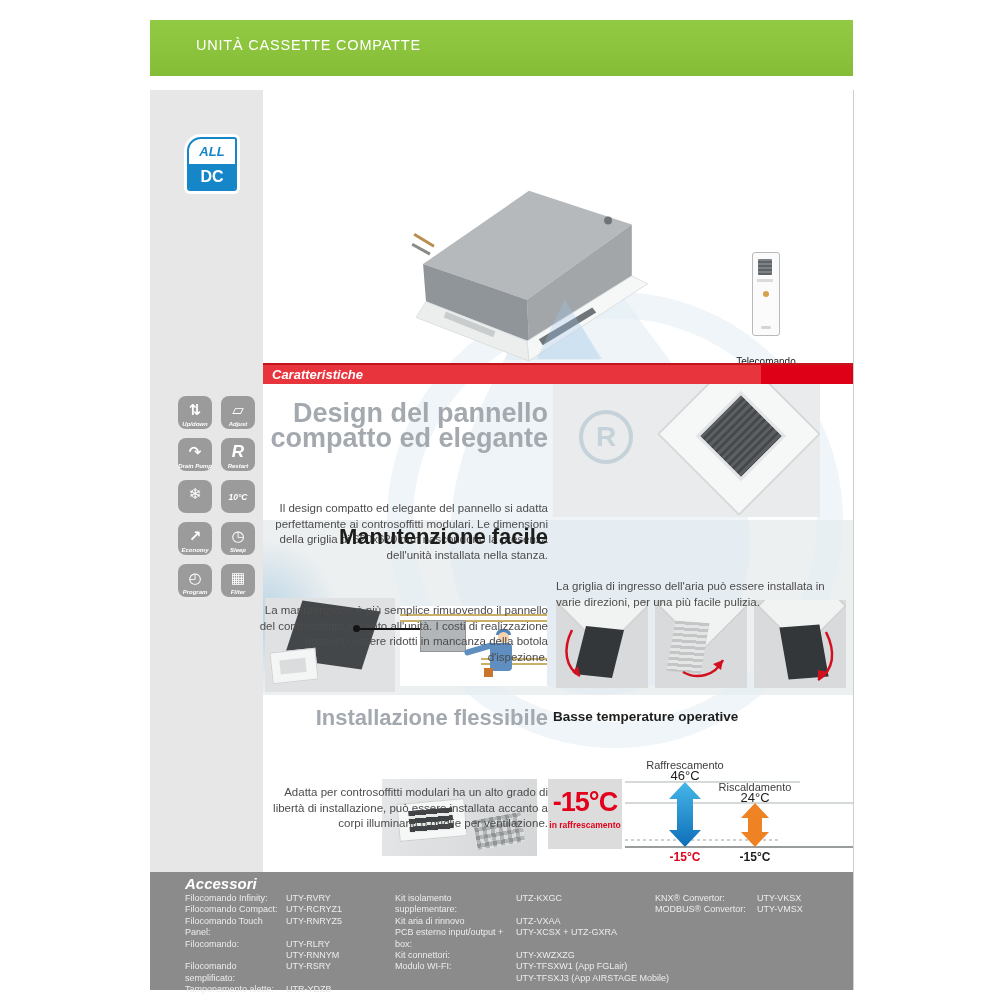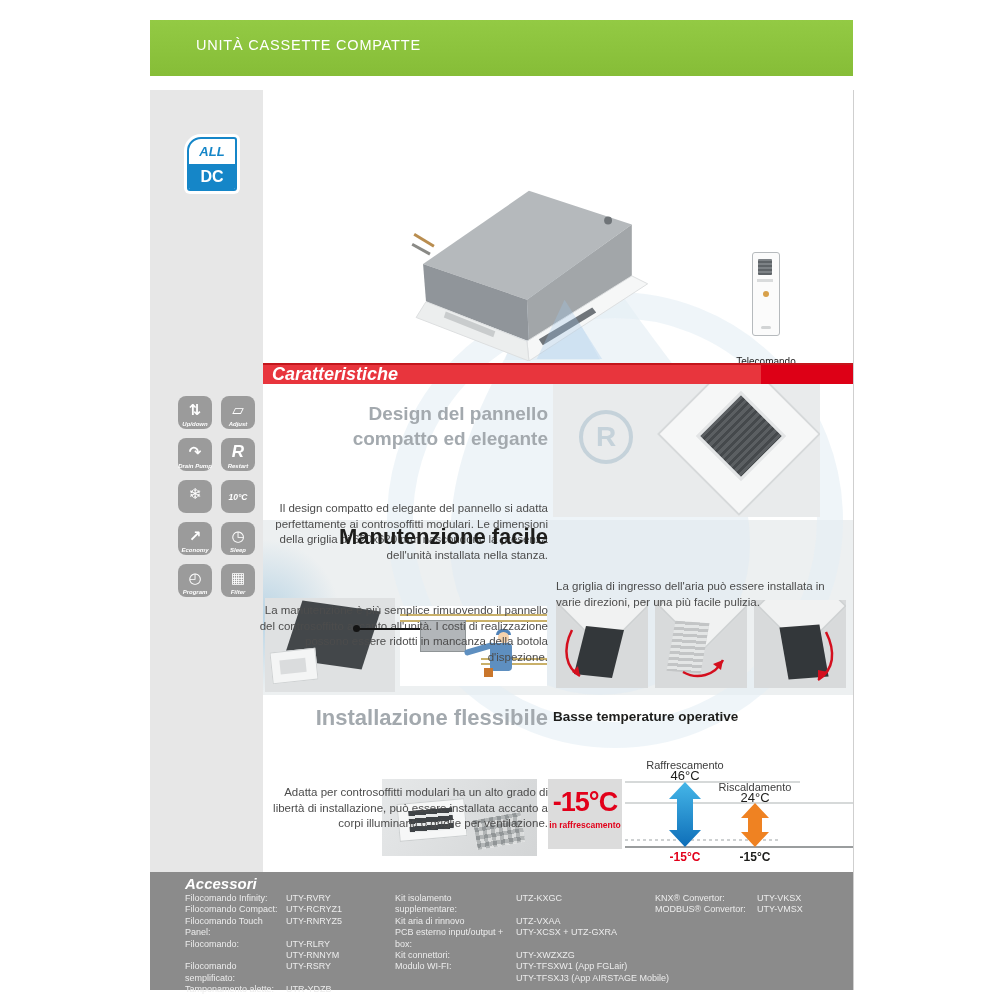--- a/index.html
+++ b/index.html
@@ -32,31 +32,31 @@
   .remote .disp{position:absolute;left:5px;top:6px;width:14px;height:16px;background:#6d7276;border-radius:1px;
      background-image:repeating-linear-gradient(#7d8286 0 2px,#5e6367 2px 4px);}
   .remote .btnrow{position:absolute;left:4px;top:26px;width:16px;height:3px;background:#d9dbdc;}
   .remote .orange{position:absolute;left:10px;top:38px;width:6px;height:6px;border-radius:50%;background:#d8a14b;}
   .remote .foot{position:absolute;left:8px;bottom:6px;width:10px;height:3px;background:#d2d4d5;border-radius:2px;}
   .remote-label{left:722px;top:356px;width:88px;text-align:center;font-size:10px;color:#222;}
 
   
   .red-banner{left:263px;top:363px;width:590px;height:19px;background:#e8353d;border-top:2px solid #c3161c;}
   .red-banner .dark{position:absolute;right:0;top:0;width:92px;height:19px;background:#dd0016;}
-  .red-banner .txt{position:absolute;left:9px;top:0;line-height:19px;color:#fff;font-weight:700;font-style:italic;font-size:18px;}
+  .red-banner .txt{position:absolute;left:9px;top:0;line-height:19px;color:#fff;font-weight:700;font-style:italic;font-size:13px;}
 
   
   .feat{width:34px;height:33px;background:#9b9b9b;border-radius:8px;display:flex;align-items:center;justify-content:center;position:absolute;}
   .fglyph{color:#fff;font-size:15px;font-weight:700;line-height:1;margin-bottom:6px;}
   .fglyph.big{font-size:17px;font-style:italic;}
   .flabel{position:absolute;left:0;right:0;bottom:2px;text-align:center;color:#fff;font-size:6px;font-weight:700;font-style:italic;}
   .flabel.solo{bottom:11px;font-size:8.5px;}
 
   
-  .h-gray{color:#a3a9ae;font-weight:700;font-size:19px;line-height:25px;text-align:right;}
+  .h-gray{color:#a3a9ae;font-weight:700;font-size:27px;line-height:25px;text-align:right;}
   .h-dark{color:#1d1d1b;font-weight:700;}
   .body-r{font-size:11.5px;line-height:15.5px;color:#4c4c4c;text-align:right;margin-top:48px;}
   .body-l{font-size:11.5px;line-height:15.5px;color:#4c4c4c;text-align:left;margin-top:24px;}
 
   
   .photo{background:#e9ebec;overflow:hidden;}
   .ph1{left:553px;top:384px;width:267px;height:133px;}
   .ph1 .rmark{position:absolute;left:26px;top:26px;width:46px;height:46px;border:4px solid #c5d2da;border-radius:50%;
       color:#c5d2da;font-size:28px;font-weight:700;display:flex;align-items:center;justify-content:center;}
   .ph1 .diamond{position:absolute;left:128px;top:-8px;width:112px;height:112px;background:#f6f7f7;border:2px solid #d6d9da;transform:rotate(45deg);}

